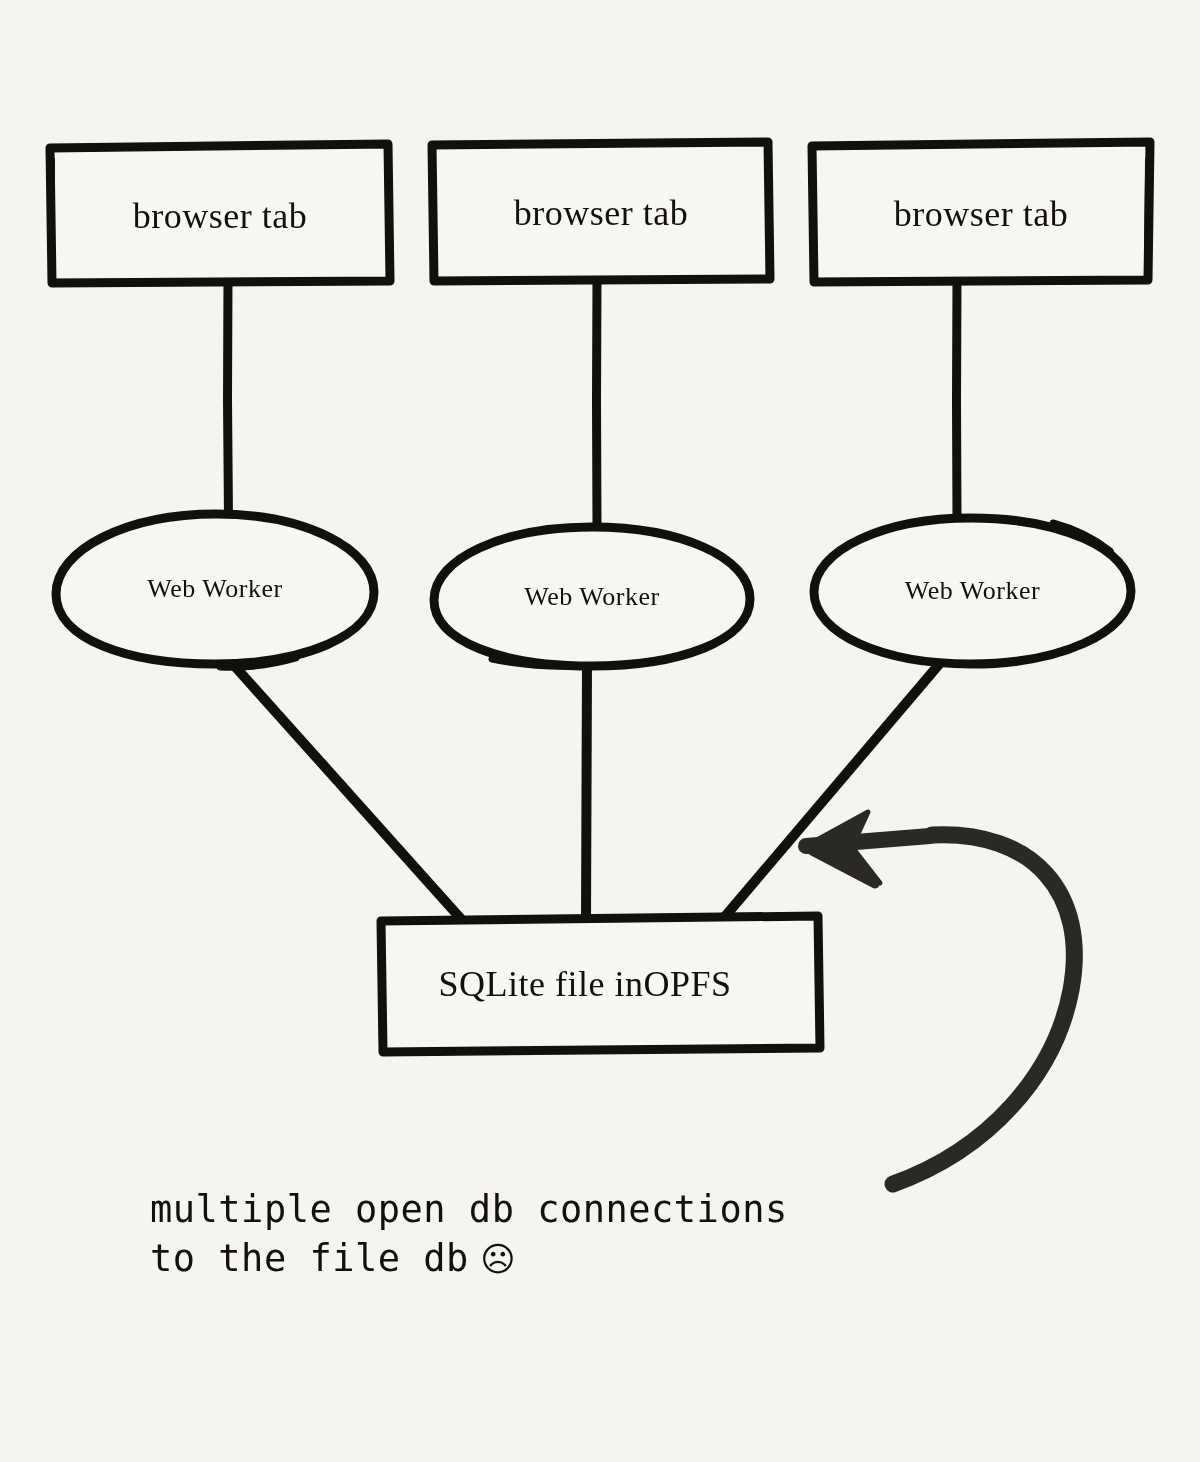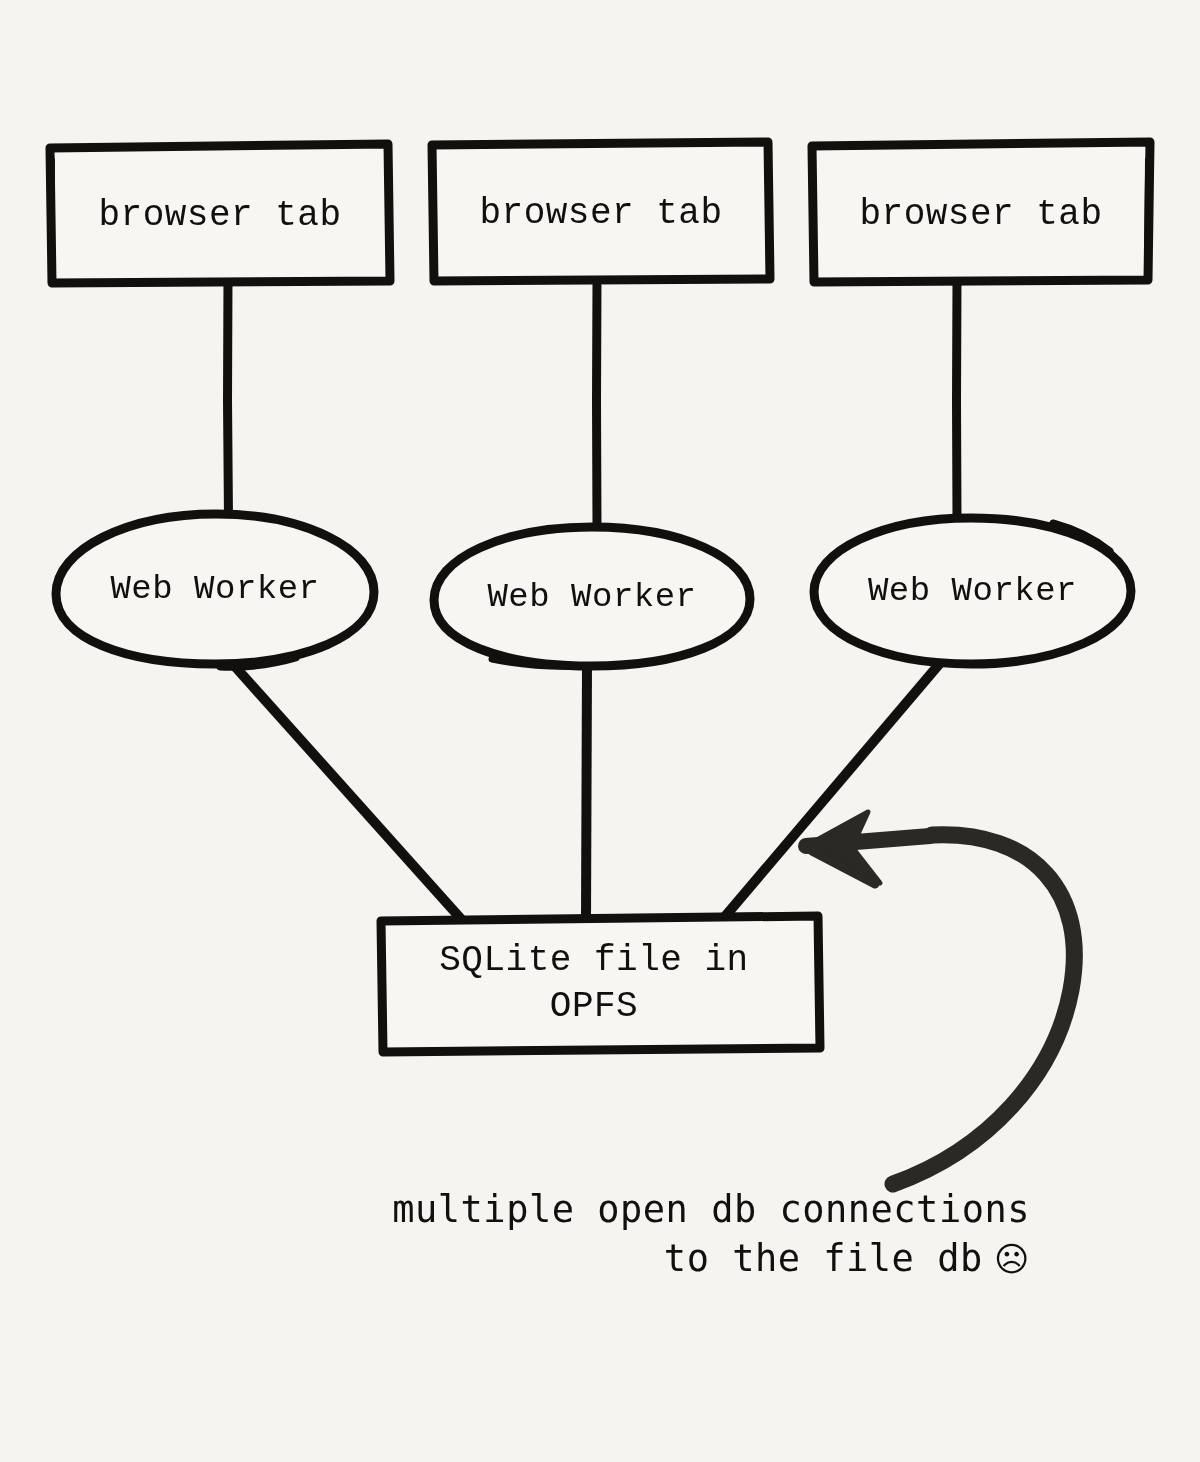--- a/index.html
+++ b/index.html
@@ -25,43 +25,43 @@
     width: 1200px;
     height: 1462px;
   }
   .node-label {
     position: absolute;
     display: flex;
     align-items: center;
     justify-content: center;
     text-align: left;
     color: #12100e;
-    font-family: Liberation Mono, monospace;
+    font-family: Liberation Serif, serif;
     white-space: pre;
     pointer-events: none;
   }
   .tab-label {
     font-size: 36px;
     letter-spacing: 0.5px;
   }
   .worker-label {
-    font-size: 34px;
+    font-size: 26px;
     letter-spacing: 0.5px;
   }
   .store-label {
     font-size: 36px;
     line-height: 1.28;
     letter-spacing: 0.5px;
   }
   .caption {
     position: absolute;
     left: 150px;
     top: 1186px;
     width: 880px;
-    text-align: right;
+    text-align: left;
     font-size: 37px;
     line-height: 1.32;
     letter-spacing: 0.5px;
     color: #12100e;
     font-family: "DejaVu Sans Mono", "Liberation Mono", monospace;
   }
   .caption .emoji {
     font-family: "DejaVu Sans", "Liberation Sans", sans-serif;
     font-size: 34px;
   }
@@ -131,21 +131,21 @@
   </svg>
 
   <div class="node-label tab-label" style="left:50px; top:148px; width:340px; height:135px;">browser tab</div>
   <div class="node-label tab-label" style="left:432px; top:145px; width:338px; height:136px;">browser tab</div>
   <div class="node-label tab-label" style="left:812px; top:146px; width:338px; height:136px;">browser tab</div>
 
   <div class="node-label worker-label" style="left:56px; top:514px; width:318px; height:150px;">Web Worker</div>
   <div class="node-label worker-label" style="left:434px; top:527px; width:316px; height:139px;">Web Worker</div>
   <div class="node-label worker-label" style="left:814px; top:518px; width:317px; height:146px;">Web Worker</div>
 
-  <div class="node-label store-label" style="left:375px; top:918px; width:438px; height:132px; flex-direction:column;">
+  <div class="node-label store-label" style="left:366px; top:918px; width:438px; height:132px; flex-direction:row;">
     <span>SQLite file in</span>
     <span>OPFS</span>
   </div>
 
   <div class="caption">
     <span>multiple open db connections</span>
     <span class="caption-line2"><span>to the file db</span><span class="emoji"> ☹</span></span>
   </div>
 
 </div>

